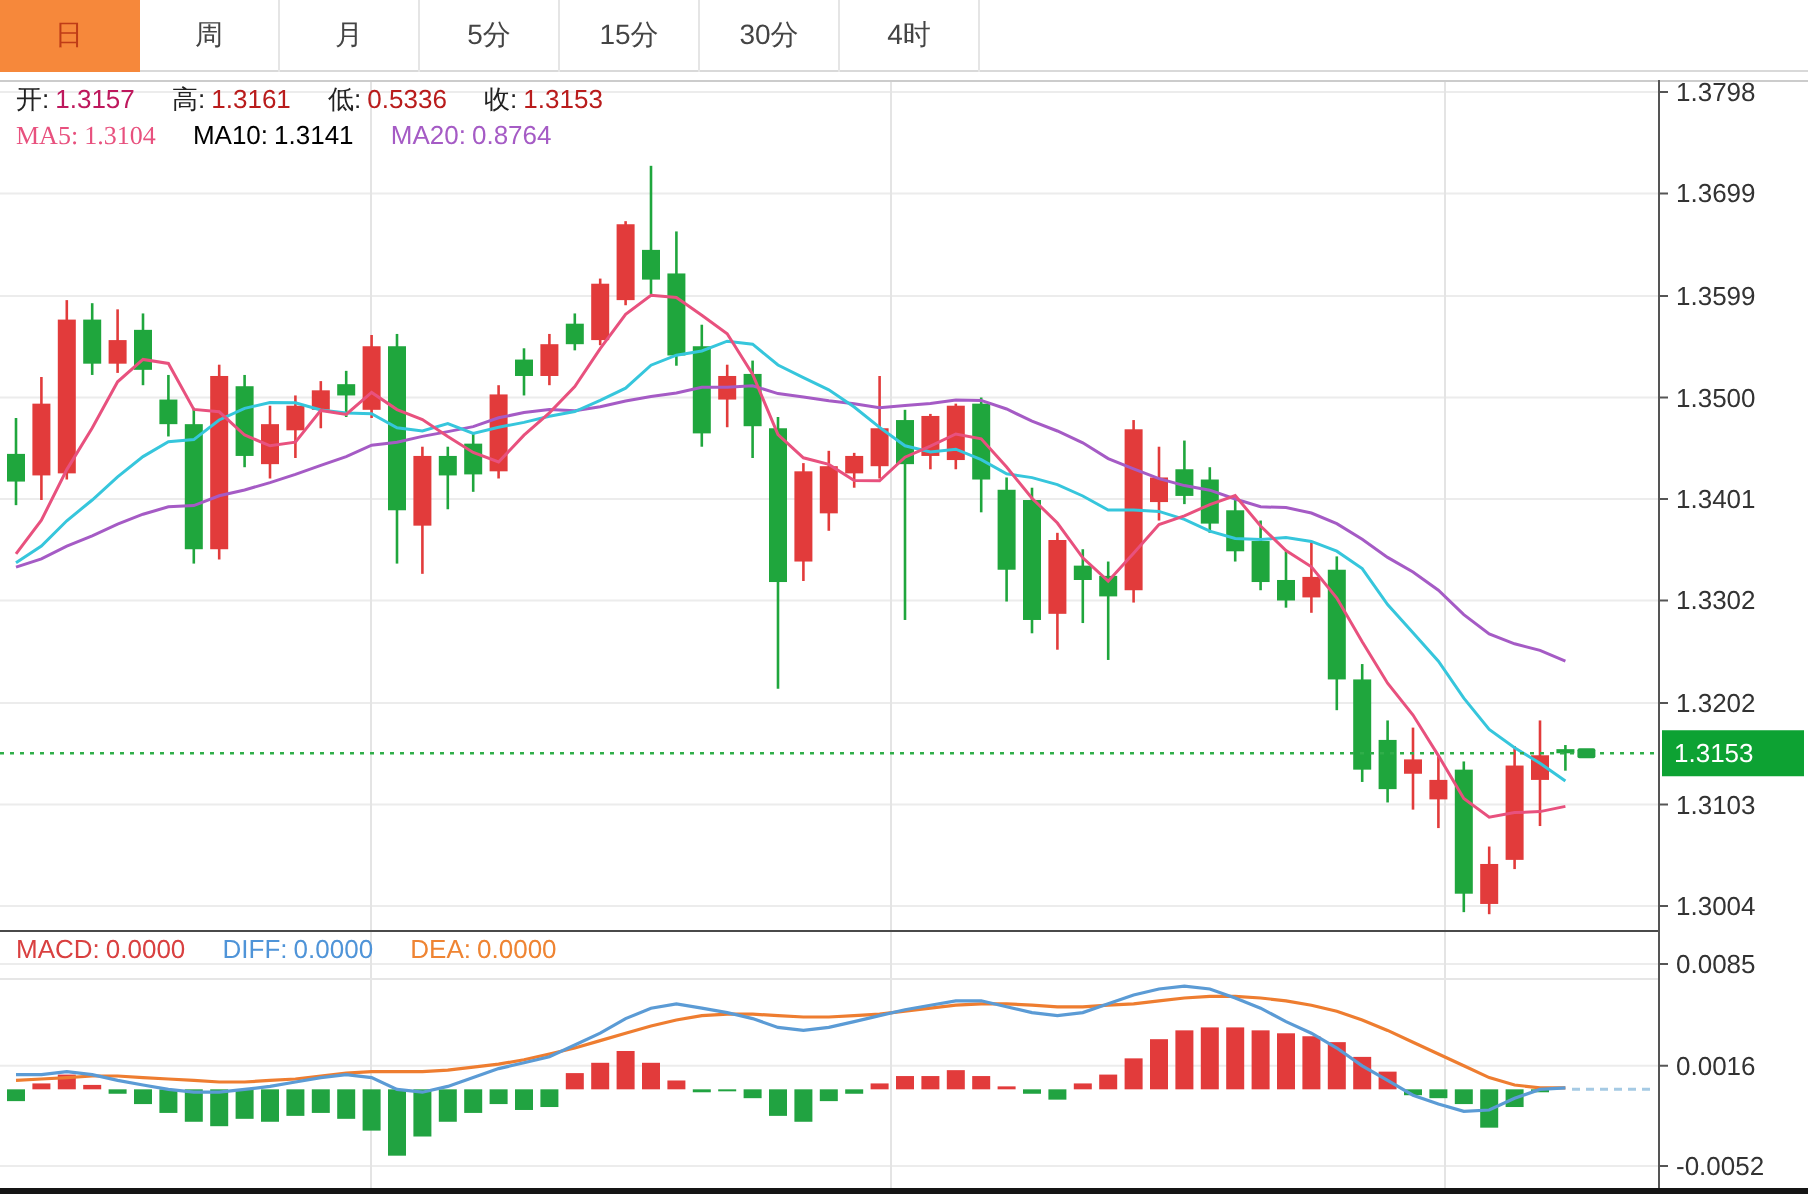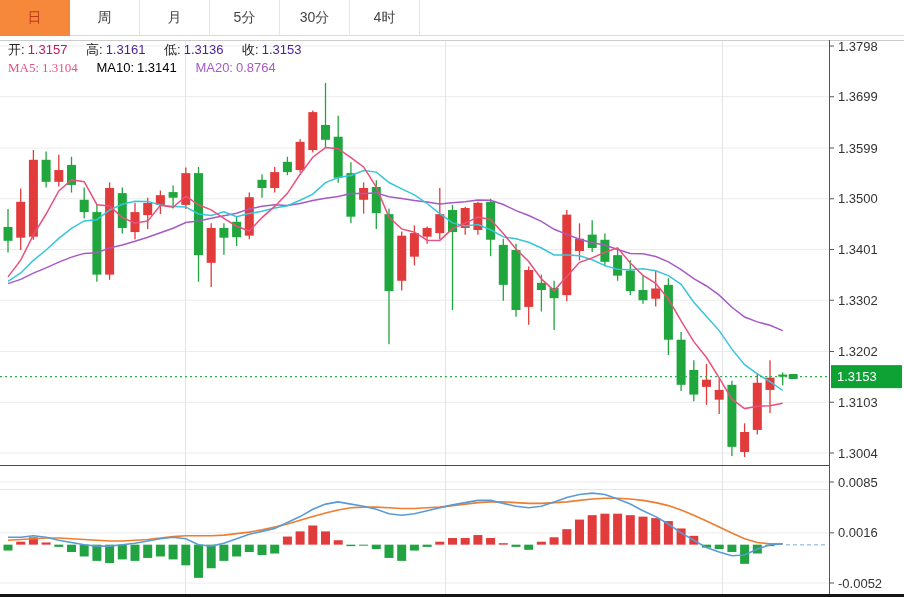--- a/index.html
+++ b/index.html
@@ -8,38 +8,39 @@
   .tab{width:70px;height:36px;line-height:35px;text-align:center;font-size:14px;color:#444;border-right:1px solid #e5e5e5;box-sizing:border-box;cursor:pointer;}
   .tab.active{background:#f6883b;color:#bf3c17;border-right-color:#f6883b;}
   svg.chart{position:absolute;left:0;top:0;z-index:1;}
   .readout{position:absolute;left:8px;z-index:2;font-size:13px;white-space:nowrap;color:#222;}
   .readout span{margin-right:3px;}
   .readout .val{margin-right:15px;}
   #row-ohlc{top:41px;}
   #row-ma{top:60px;}
   #row-macd{top:467px;}
   .c-red{color:#be185d;}
-  .c-green{color:#4c1d95;}
+  .c-green{color:#b91c1c;}
   .c-ma5{color:#e8517e;font-family:Liberation Serif, serif;}
   .c-ma10{color:#000000;}
   .c-ma20{color:#a55bc5;}
   .c-macd{color:#d94040;}
   .c-diff{color:#4f94d8;}
   .c-dea{color:#ef8432;}
 </style>
 </head>
 <body>
 
 <div class="screen">
 
   <div class="tabbar">
     <div class="tab active">日</div>
     <div class="tab">周</div>
     <div class="tab">月</div>
     <div class="tab">5分</div>
+    <div class="tab">15分</div>
     <div class="tab">30分</div>
     <div class="tab">4时</div>
   </div>
 
   <svg class="chart" id="chart-svg" width="904" height="597">
       <g>
         <line x1="0" y1="46" x2="829" y2="46" stroke="#ececec" stroke-width="1"></line>
         <line x1="0" y1="96.74685138539058" x2="829" y2="96.74685138539058" stroke="#ececec" stroke-width="1"></line>
         <line x1="0" y1="148.00629722921826" x2="829" y2="148.00629722921826" stroke="#ececec" stroke-width="1"></line>
         <line x1="0" y1="198.75314861460885" x2="829" y2="198.75314861460885" stroke="#ececec" stroke-width="1"></line>
@@ -293,24 +294,29 @@
       </g>
       <g>
         <rect x="831" y="365.12342569269555" width="71" height="23" fill="#0da233"></rect>
         <text x="837" y="376.62342569269555" fill="#ffffff" font-size="13" dominant-baseline="central">1.3153</text>
       </g>
     </svg>
 
   <div class="readout" id="row-ohlc">
     <span>开:</span><span class="val c-red">1.3157</span>
     <span>高:</span><span class="val c-green">1.3161</span>
-    <span>低:</span><span class="val c-green">1.3136</span>
+    <span>低:</span><span class="val c-green">0.5336</span>
     <span>收:</span><span class="val c-green">1.3153</span>
   </div>
 
   <div class="readout" id="row-ma">
     <span class="c-ma5">MA5:</span><span class="val c-ma5">1.3104</span>
     <span class="c-ma10">MA10:</span><span class="val c-ma10">1.3141</span>
     <span class="c-ma20">MA20:</span><span class="val c-ma20">0.8764</span>
   </div>
 
+  <div class="readout" id="row-macd">
+    <span class="c-macd">MACD:</span><span class="val c-macd">0.0000</span>
+    <span class="c-diff">DIFF:</span><span class="val c-diff">0.0000</span>
+    <span class="c-dea">DEA:</span><span class="val c-dea">0.0000</span>
+  </div>
 
 </div>
 
 </body></html>

